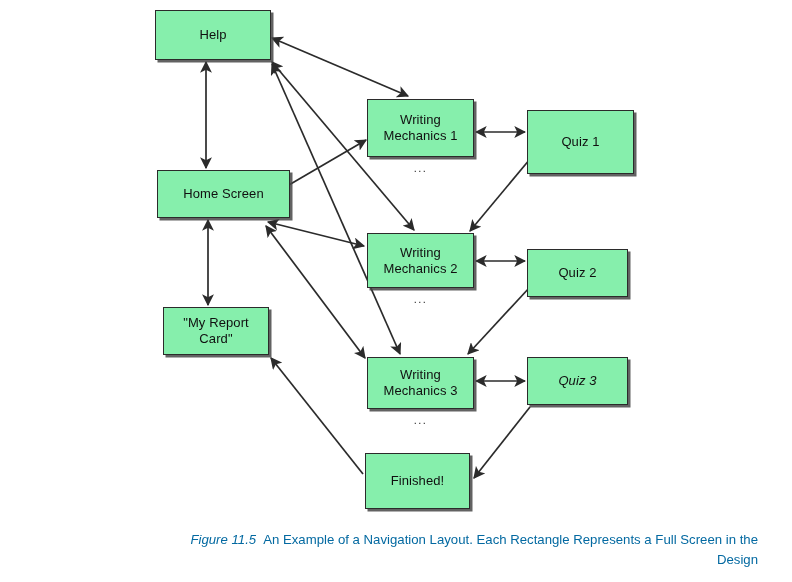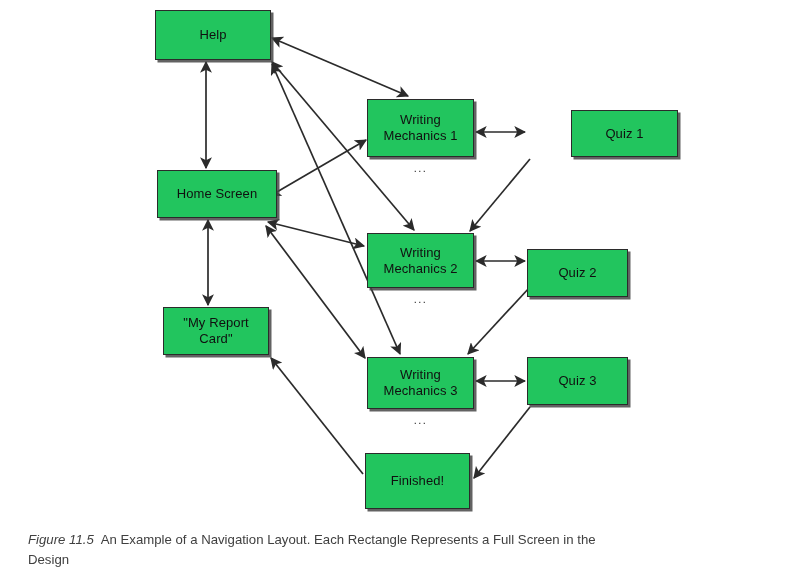--- a/index.html
+++ b/index.html
@@ -23,21 +23,21 @@
   #diagram-svg {
     position: absolute;
     left: 0; top: 0;
     width: 792px;
     height: 518px;
     display: block;
   }
   .node-box {
     position: absolute;
     box-sizing: border-box;
-    background: #22c55e;
+    background: #86efac;
     border: 1.6px solid #2b2b2b;
     box-shadow: 2.5px 2.5px 0 0 rgba(70,70,70,0.85);
     display: flex;
     align-items: center;
     justify-content: center;
     text-align: center;
     color: #101010;
     font-size: 13px;
     line-height: 1.22;
     font-family: "Liberation Sans", sans-serif;
@@ -59,22 +59,23 @@
     z-index: 4;
     line-height: 1;
   }
   #caption {
     position: absolute;
     left: 28px;
     top: 530px;
     width: 730px;
     font-family: "Liberation Sans", sans-serif;
     font-size: 13.2px;
-    color: #404040;
+    color: #0369a1;
     line-height: 1.48;
+    text-align: right;
   }
   #caption .fig-num {
     font-style: italic;
     margin-right: 7px;
   }
   #caption .cap-body {
     display: inline;
   }
   #caption-line2 {
     display: block;
@@ -110,21 +111,21 @@
         <line x1="530" y1="287" x2="468" y2="354" stroke="#2b2b2b" stroke-width="1.7" marker-end="url(#arrowEnd)"></line>
         <line x1="530" y1="407" x2="474" y2="478" stroke="#2b2b2b" stroke-width="1.7" marker-end="url(#arrowEnd)"></line>
         <line x1="363" y1="474" x2="271" y2="358" stroke="#2b2b2b" stroke-width="1.7" marker-end="url(#arrowEnd)"></line>
       </g>
   </svg>
 
   <div id="node-layer">
       <div class="node-box" style="left: 155px; top: 10px; width: 116px; height: 50px;">
         <span class="node-label">Help</span>
       </div>
-      <div class="node-box" style="left: 157px; top: 170px; width: 120px; height: 48px;">
+      <div class="node-box" style="left: 157px; top: 170px; width: 133px; height: 48px;">
         <span class="node-label">Home Screen</span>
       </div>
       <div class="node-box" style="left: 163px; top: 307px; width: 106px; height: 48px;">
         <span class="node-label">"My Report
 Card"</span>
       </div>
       <div class="node-box" style="left: 367px; top: 99px; width: 107px; height: 58px;">
         <span class="node-label">Writing
 Mechanics 1</span>
       </div>
@@ -132,27 +133,27 @@
       <div class="node-box" style="left: 367px; top: 233px; width: 107px; height: 55px;">
         <span class="node-label">Writing
 Mechanics 2</span>
       </div>
       <div class="ellipsis-mark" style="left: 367px; top: 294px; width: 107px;">...</div>
       <div class="node-box" style="left: 367px; top: 357px; width: 107px; height: 52px;">
         <span class="node-label">Writing
 Mechanics 3</span>
       </div>
       <div class="ellipsis-mark" style="left: 367px; top: 415px; width: 107px;">...</div>
-      <div class="node-box" style="left: 527px; top: 110px; width: 107px; height: 47px; margin-left: 44px;">
+      <div class="node-box" style="left: 527px; top: 110px; width: 107px; height: 64px;">
         <span class="node-label">Quiz 1</span>
       </div>
       <div class="node-box" style="left: 527px; top: 237px; width: 101px; height: 48px; margin-top: 12px;">
         <span class="node-label">Quiz 2</span>
       </div>
-      <div class="node-box" style="left: 527px; top: 357px; width: 101px; height: 48px;">
+      <div class="node-box" style="left: 527px; top: 357px; width: 101px; height: 48px; font-style: italic;">
         <span class="node-label">Quiz 3</span>
       </div>
       <div class="node-box" style="left: 365px; top: 453px; width: 105px; height: 56px;">
         <span class="node-label">Finished!</span>
       </div>
     </div>
 
   <div id="caption">
     <span class="fig-num">Figure 11.5</span><span class="cap-body">An Example of a Navigation Layout. Each Rectangle Represents a Full Screen in the</span>
     <span id="caption-line2">Design</span>

